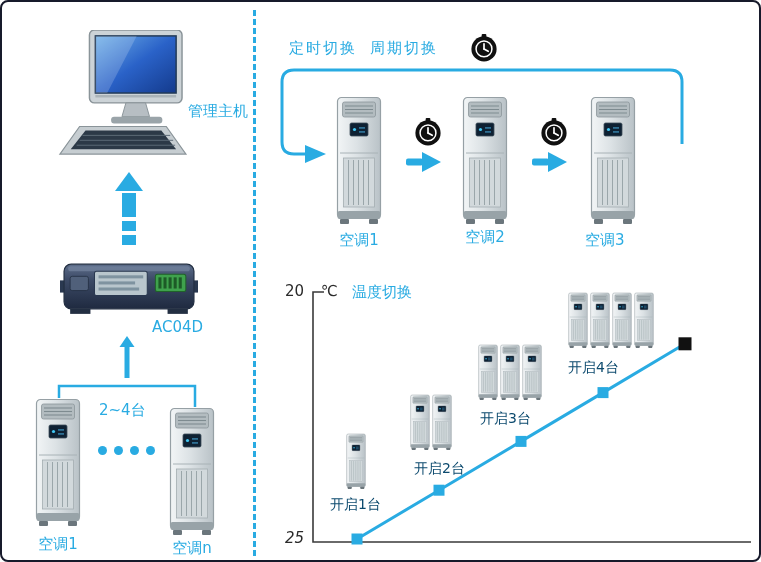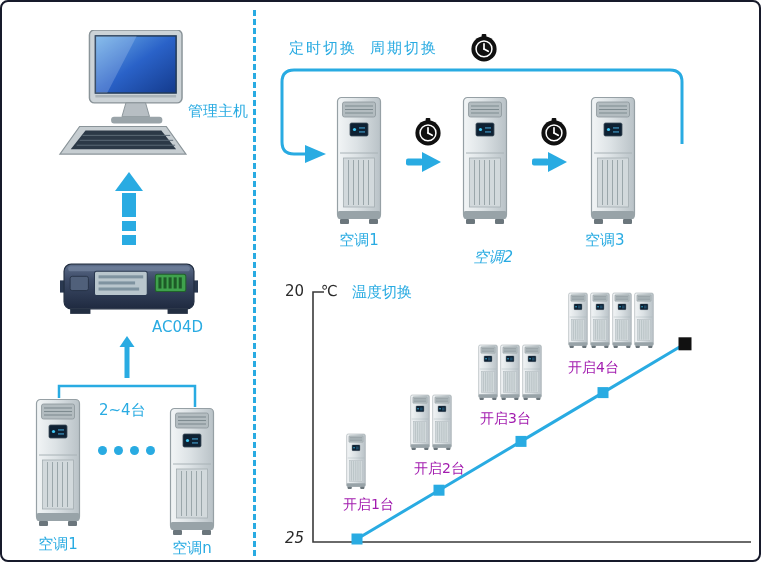--- a/index.html
+++ b/index.html
@@ -30,40 +30,40 @@
   .ac-ln-lbl { left:162px; top:537px; width:56px; text-align:center; }
   
   .mode1-lbl { left:287px; top:37px; letter-spacing:2px; }
   .mode2-lbl { left:368px; top:37px; letter-spacing:2px; }
   .clock-top { left:468px; top:32px;  width:28px; height:28px; }
   .loop      { left:260px; top:58px;  width:430px; height:104px; }
   .ac-s1     { left:334px; top:94px;  width:46px; height:130px; }
   .ac-s2     { left:460px; top:94px;  width:46px; height:130px; }
   .ac-s3     { left:588px; top:94px;  width:46px; height:130px; }
   .ac-s1-lbl { left:329px; top:229px; width:56px; text-align:center; }
-  .ac-s2-lbl { left:455px; top:246px; width:56px; text-align:right;font-style:italic; }
+  .ac-s2-lbl { left:455px; top:226px; width:56px; text-align:center; }
   .ac-s3-lbl { left:583px; top:229px; width:56px; text-align:left; }
   .clock-m1  { left:412px; top:116px; width:28px; height:28px; }
   .clock-m2  { left:538px; top:116px; width:28px; height:28px; }
   .arr-s1    { left:404px; top:149px; width:36px; height:22px; }
   .arr-s2    { left:530px; top:149px; width:36px; height:22px; }
   
   .ymax-lbl  { left:283px; top:280px; }
   .deg-lbl   { left:319px; top:280px; }
   .ct-lbl    { left:350px; top:281px; }
   .ymin-lbl  { left:283px; top:527px;font-style:italic; }
   .plot      { left:305px; top:283px; width:450px; height:272px; }
   .grp { position:absolute; display:flex; gap:2px; align-items:flex-end; }
   .grp1 { left:344px; top:431px; }
   .grp2 { left:408px; top:392px; }
   .grp3 { left:476px; top:342px; }
   .grp4 { left:566px; top:290px; }
   .ac-mini { width:20px; height:57px; }
-  .step-lbl { position:absolute; color:#a21caf; font-size:14px; white-space:nowrap; }
-  .step1 { left:341px; top:494px; }
+  .step-lbl { position:absolute; color:#0c4a6e; font-size:14px; white-space:nowrap; }
+  .step1 { left:328px; top:494px; }
   .step2 { left:400px; top:458px;margin-left:12px; }
   .step3 { left:478px; top:408px; }
   .step4 { left:566px; top:357px; }
 </style>
 </head>
 <body>
 
 <div class="page">
 
   <svg width="0" height="0" style="position:absolute" aria-hidden="true">

